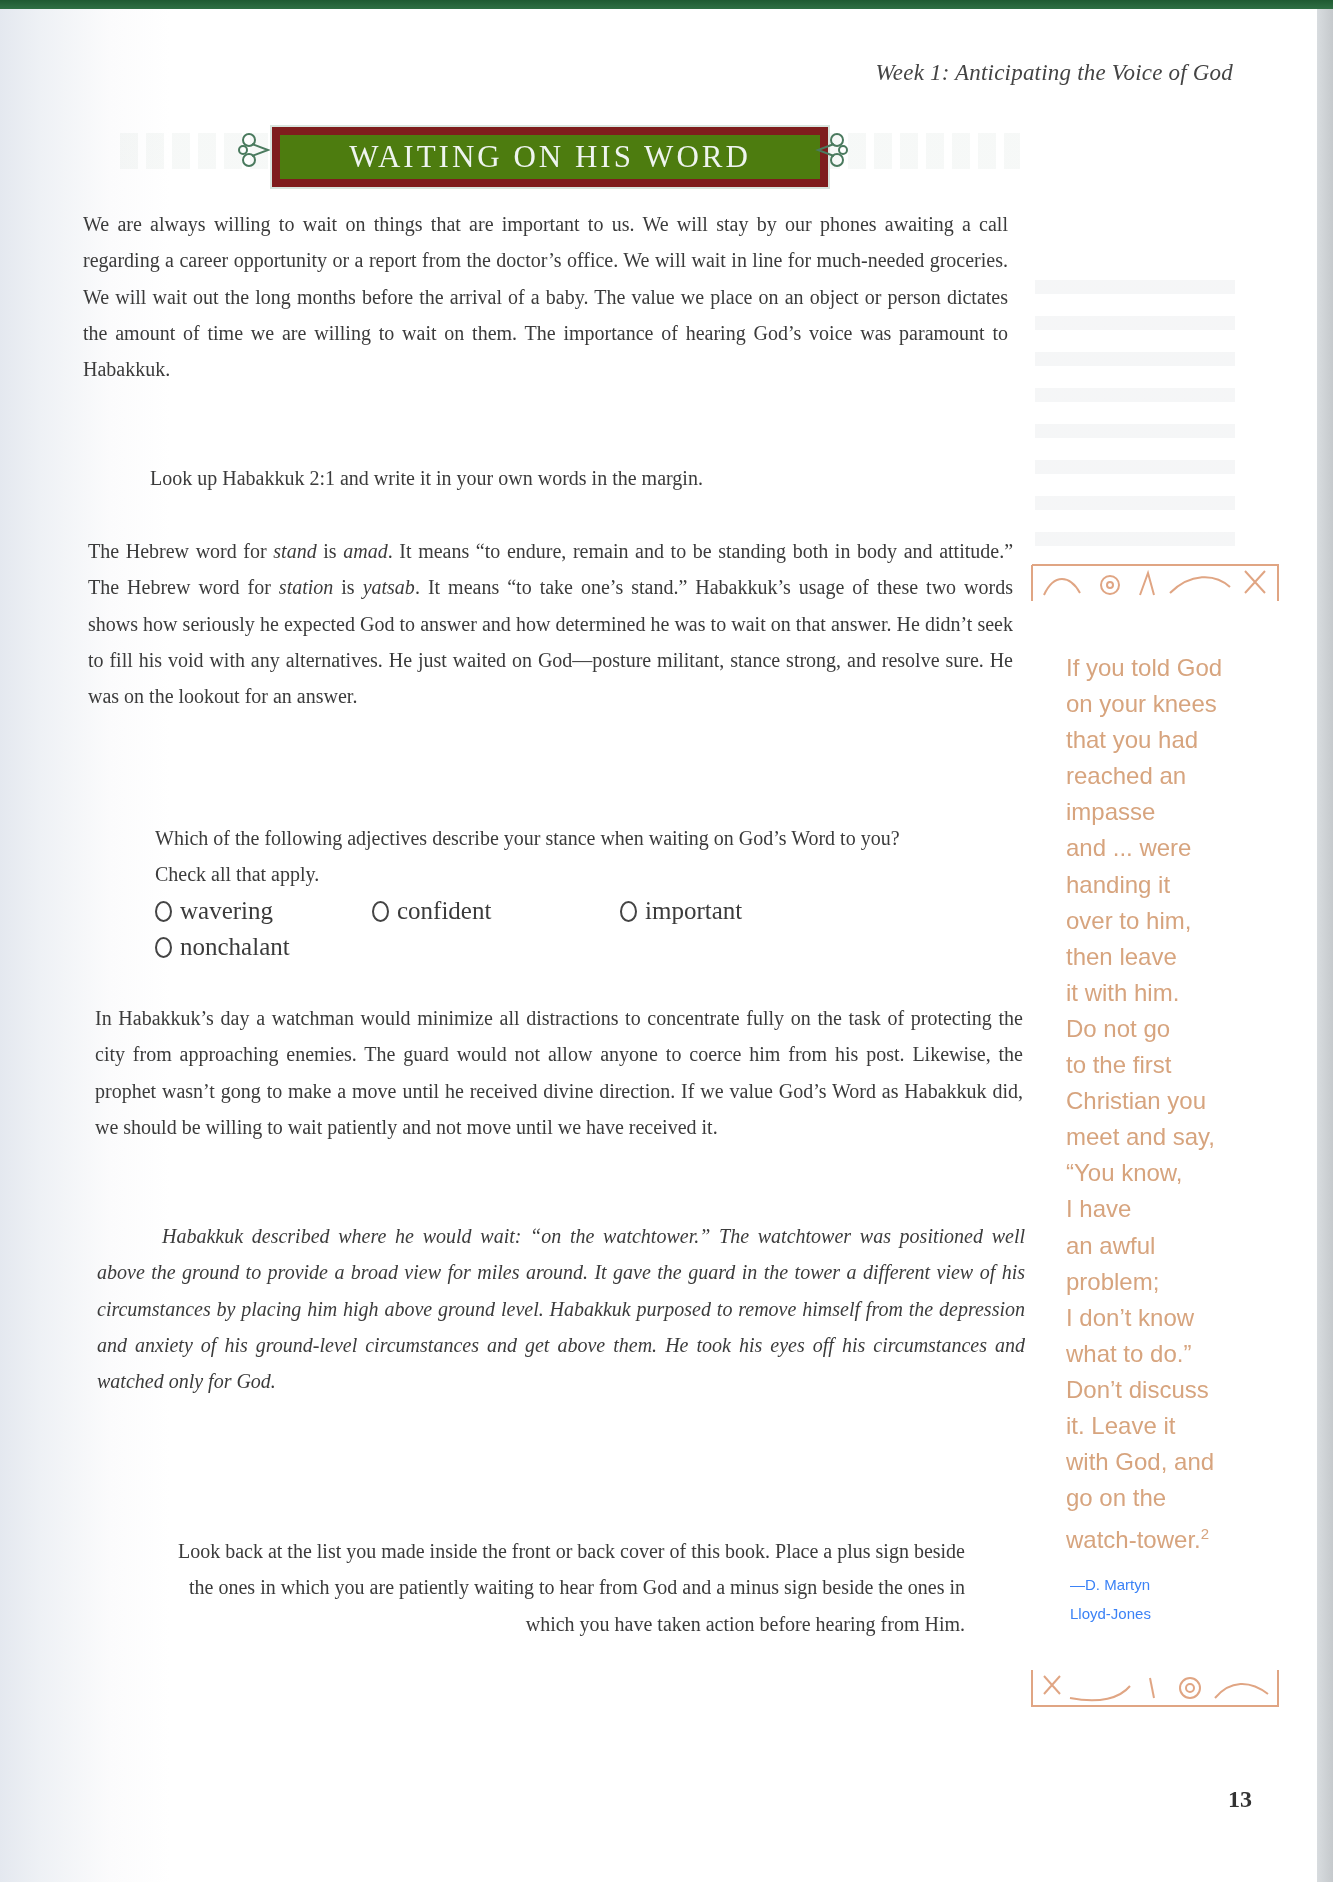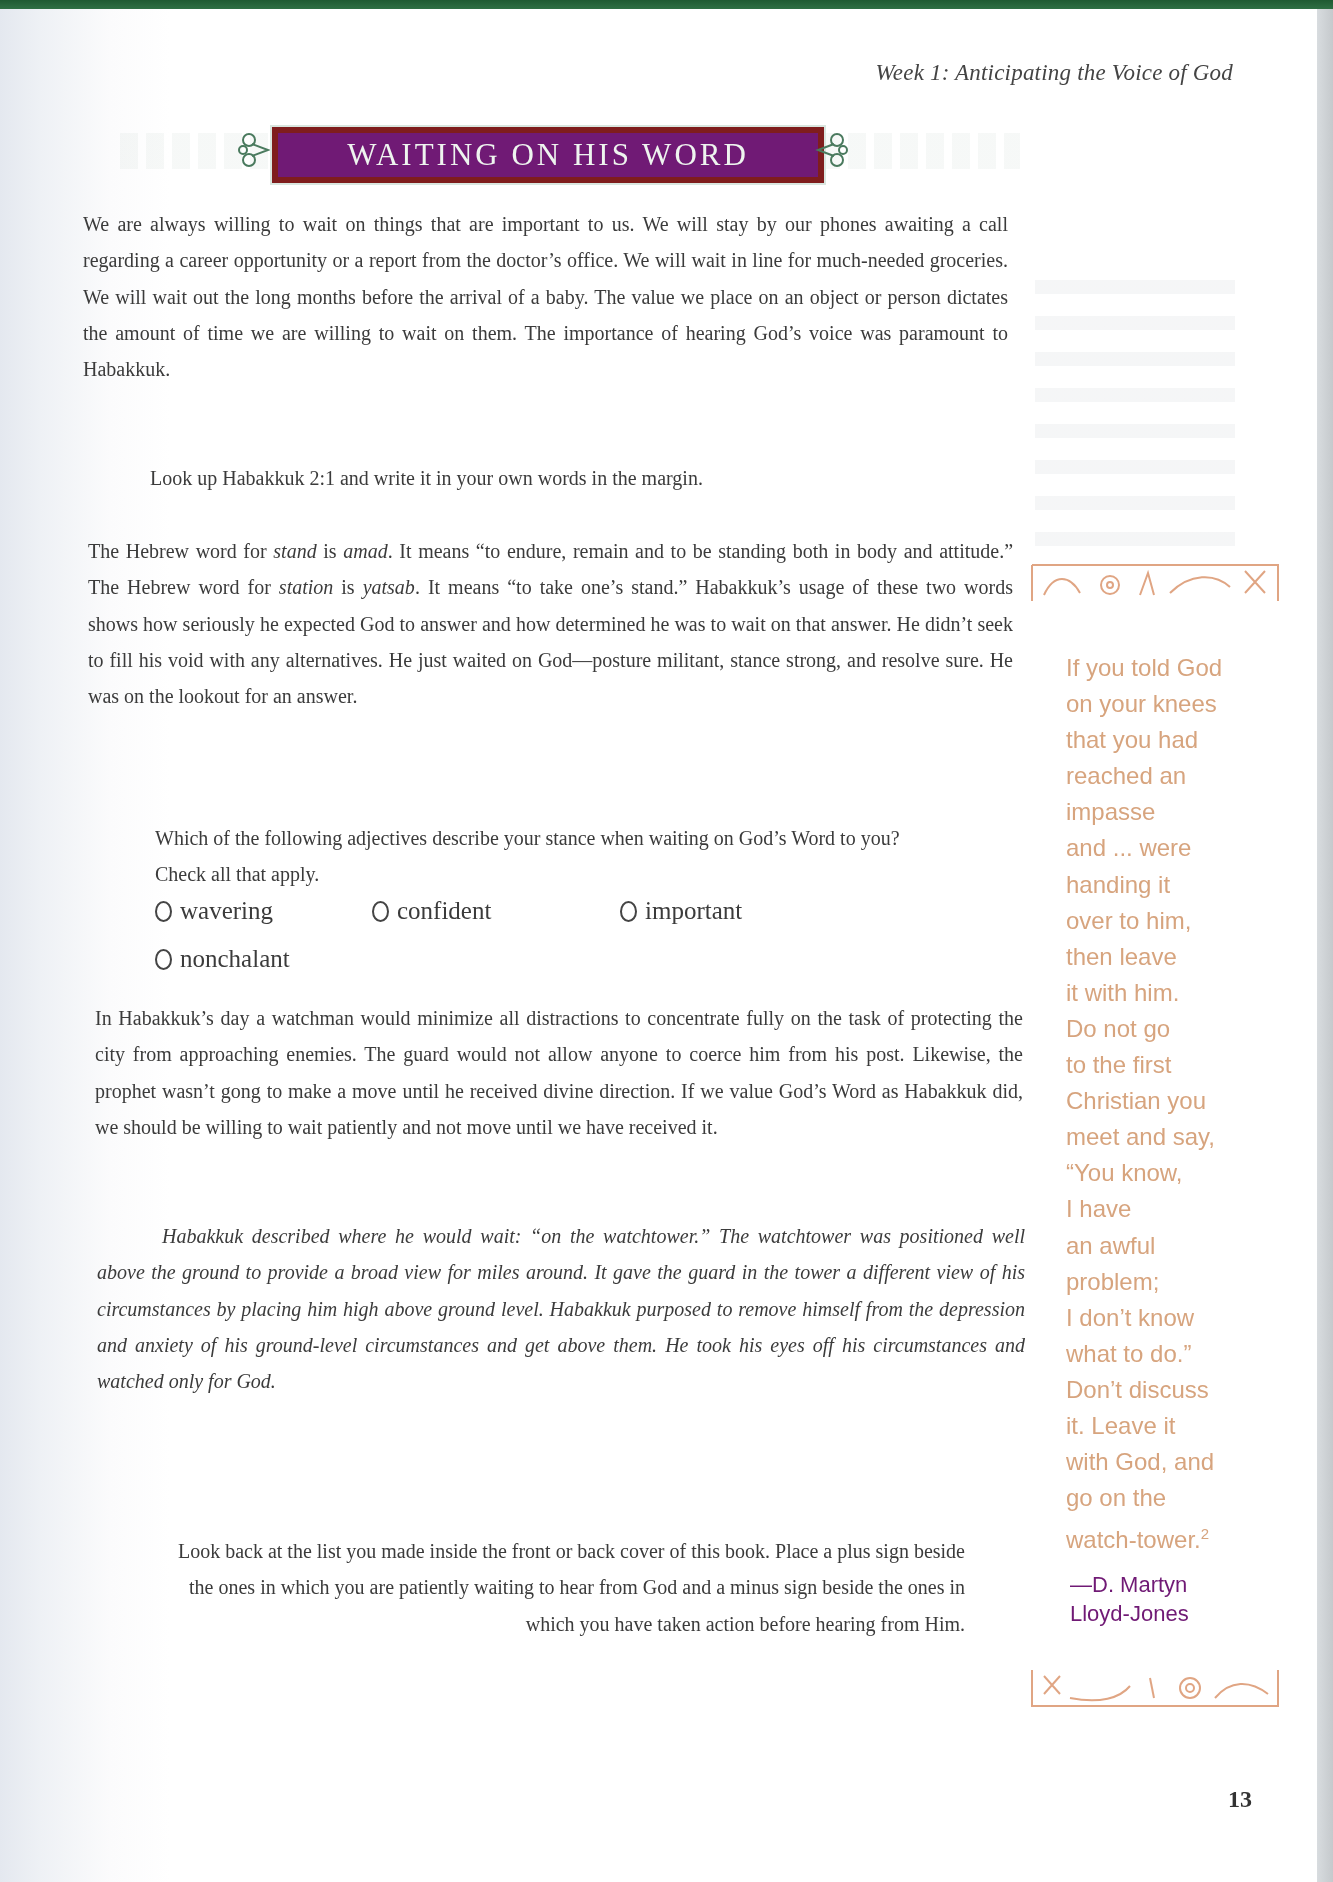--- a/index.html
+++ b/index.html
@@ -24,42 +24,42 @@
   }
   .running-head {
     position: absolute; left: 858px; top: 60px; width: 375px;
     font-style: italic; font-size: 23px; color: #444; text-align: right; letter-spacing: 0.2px;
   }
   .banner {
     position: absolute; left: 238px; top: 124px; width: 610px; height: 54px;
   }
   .banner .bar {
     position: absolute; left: 34px; top: 3px; width: 540px; height: 44px;
-    background: #701a75; border: 6px solid #7f1d1d; box-shadow: 0 0 0 2px #d9e6df;
+    background: #4d7c0f; border: 8px solid #7f1d1d; box-shadow: 0 0 0 2px #d9e6df;
     display: flex; align-items: center; justify-content: center;
   }
   .banner .bar span {
     color: #eef4ef; font-size: 31px; letter-spacing: 3px; font-family: "Liberation Serif", serif;
   }
   .banner .knot { position: absolute; top: 6px; width: 34px; height: 40px; }
   .banner .knot.left { left: 0; }
   .banner .knot.right { right: 0; }
   .ghost {
     position: absolute; left: 120px; top: 133px; width: 900px; height: 36px;
     background: repeating-linear-gradient(90deg, rgba(170,190,180,0.10) 0 18px, transparent 18px 26px);
   }
   .body-text { font-size: 20px; line-height: 36.3px; color: #3b3b3b; text-align: justify; }
   .p { position: absolute; margin: 0; }
   .p1 { left: 83px; top: 206px; width: 925px; }
   .p2 { left: 150px; top: 460px; width: 860px; text-align: left; }
   .p3 { left: 88px; top: 533px; width: 925px; }
   .q1 { left: 155px; top: 820px; width: 760px; text-align: left; }
   .opts {
     position: absolute; left: 155px; top: 893px; width: 760px;
-    display: grid; grid-template-columns: 217px 248px 295px; row-gap: 12px;
+    display: grid; grid-template-columns: 217px 248px 295px; row-gap: 0;
     font-size: 25px; line-height: 36px; color: #3b3b3b;
   }
   .opt { display: flex; align-items: center; white-space: nowrap; }
   .radio {
     display: inline-block; width: 17px; height: 21px; border: 2px solid #444; border-radius: 50%;
     margin-right: 8px; box-sizing: border-box;
   }
   .blank { display: inline-block; width: 160px; border-bottom: 2px solid #444; height: 22px; margin-left: 10px; }
   .p4 { left: 95px; top: 1000px; width: 928px; }
   .p5 { left: 97px; top: 1218px; width: 928px; font-style: italic; }
@@ -69,21 +69,21 @@
     position: absolute; left: 1030px; top: 563px; width: 270px;
   }
   .orn { width: 250px; height: 40px; display: block; }
   .quote {
     margin: 47px 0 12px 36px; font-family: "Liberation Sans", "DejaVu Sans", sans-serif;
     font-size: 24px; line-height: 36.1px; color: #d7a47e;
   }
   .quote .line { display: block; white-space: nowrap; }
   .quote sup { font-size: 15px; }
   .attrib {
-    margin: 0 0 0 40px; font-family: "Liberation Sans", sans-serif; font-size: 22px; line-height: 29px; color: #701a75;
+    margin: 0 0 0 40px; font-family: "Liberation Sans", sans-serif; font-size: 15px; line-height: 29px; color: #3b82f6;
   }
   .orn-bottom { margin-top: 40px; }
   .bleed {
     position: absolute; left: 1035px; top: 280px; width: 200px; height: 280px;
     background: repeating-linear-gradient(180deg, rgba(200,205,210,0.18) 0 14px, transparent 14px 36px);
   }
   .page-num {
     position: absolute; left: 1228px; top: 1786px; font-size: 24px; color: #333; font-weight: bold;
   }
 </style>

